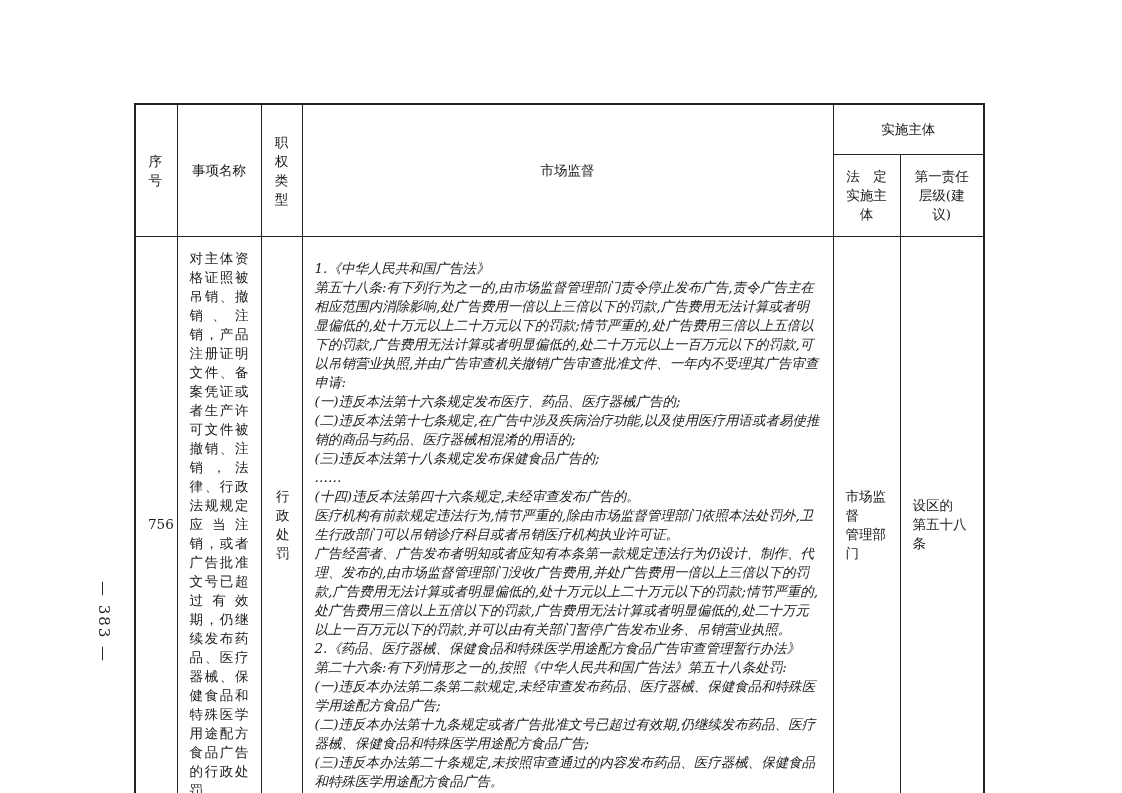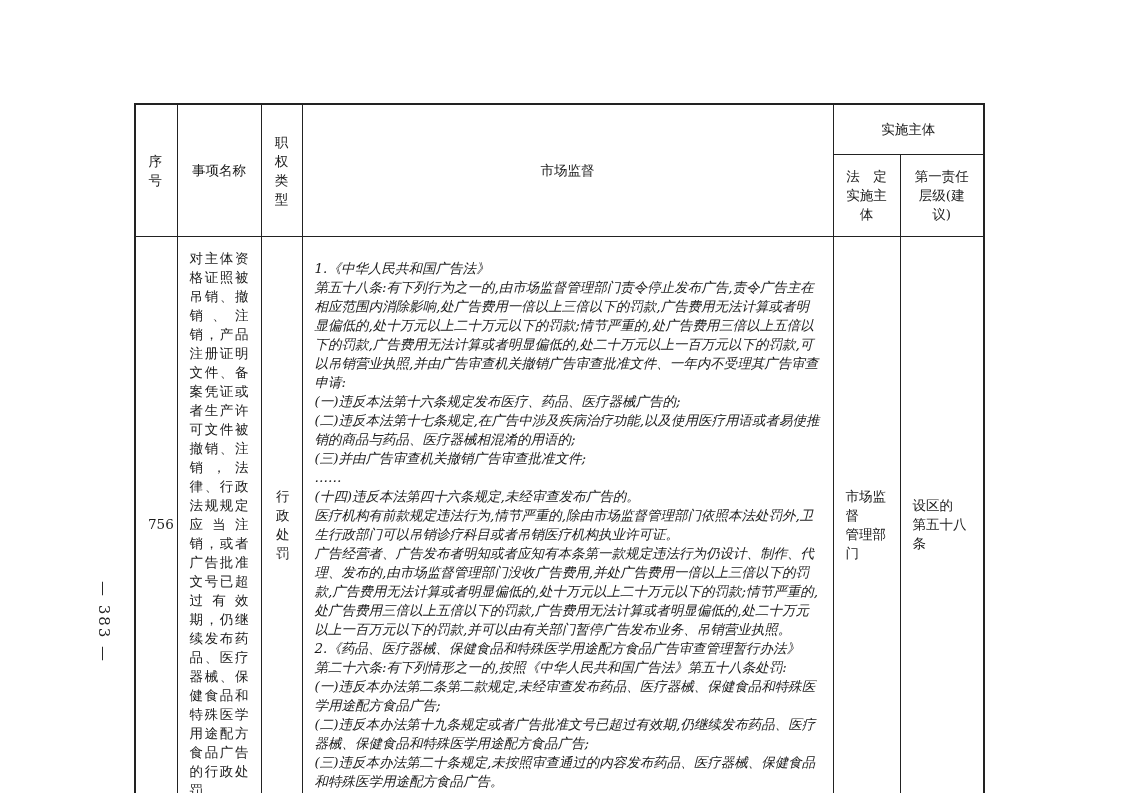--- a/index.html
+++ b/index.html
@@ -78,21 +78,21 @@
   <tbody>
     <tr>
       <td class="c-no">756</td>
       <td class="c-name">对主体资格证照被吊销、撤销、注销，产品注册证明文件、备案凭证或者生产许可文件被撤销、注销，法律、行政法规规定应当注销，或者广告批准文号已超过有效期，仍继续发布药品、医疗器械、保健食品和特殊医学用途配方食品广告的行政处罚</td>
       <td class="c-type">行政处罚</td>
       <td class="c-basis">
           <div>1.《中华人民共和国广告法》</div>
           <div>第五十八条:有下列行为之一的,由市场监督管理部门责令停止发布广告,责令广告主在相应范围内消除影响,处广告费用一倍以上三倍以下的罚款,广告费用无法计算或者明显偏低的,处十万元以上二十万元以下的罚款;情节严重的,处广告费用三倍以上五倍以下的罚款,广告费用无法计算或者明显偏低的,处二十万元以上一百万元以下的罚款,可以吊销营业执照,并由广告审查机关撤销广告审查批准文件、一年内不受理其广告审查申请:</div>
           <div>(一)违反本法第十六条规定发布医疗、药品、医疗器械广告的;</div>
           <div>(二)违反本法第十七条规定,在广告中涉及疾病治疗功能,以及使用医疗用语或者易使推销的商品与药品、医疗器械相混淆的用语的;</div>
-          <div>(三)并由广告审查机关撤销广告审查批准文件;</div>
+          <div>(三)违反本法第十八条规定发布保健食品广告的;</div>
           <div>……</div>
           <div>(十四)违反本法第四十六条规定,未经审查发布广告的。</div>
           <div>医疗机构有前款规定违法行为,情节严重的,除由市场监督管理部门依照本法处罚外,卫生行政部门可以吊销诊疗科目或者吊销医疗机构执业许可证。</div>
           <div>广告经营者、广告发布者明知或者应知有本条第一款规定违法行为仍设计、制作、代理、发布的,由市场监督管理部门没收广告费用,并处广告费用一倍以上三倍以下的罚款,广告费用无法计算或者明显偏低的,处十万元以上二十万元以下的罚款;情节严重的,处广告费用三倍以上五倍以下的罚款,广告费用无法计算或者明显偏低的,处二十万元以上一百万元以下的罚款,并可以由有关部门暂停广告发布业务、吊销营业执照。</div>
           <div>2.《药品、医疗器械、保健食品和特殊医学用途配方食品广告审查管理暂行办法》</div>
           <div>第二十六条:有下列情形之一的,按照《中华人民共和国广告法》第五十八条处罚:</div>
           <div>(一)违反本办法第二条第二款规定,未经审查发布药品、医疗器械、保健食品和特殊医学用途配方食品广告;</div>
           <div>(二)违反本办法第十九条规定或者广告批准文号已超过有效期,仍继续发布药品、医疗器械、保健食品和特殊医学用途配方食品广告;</div>
           <div>(三)违反本办法第二十条规定,未按照审查通过的内容发布药品、医疗器械、保健食品和特殊医学用途配方食品广告。</div>
         </td>

